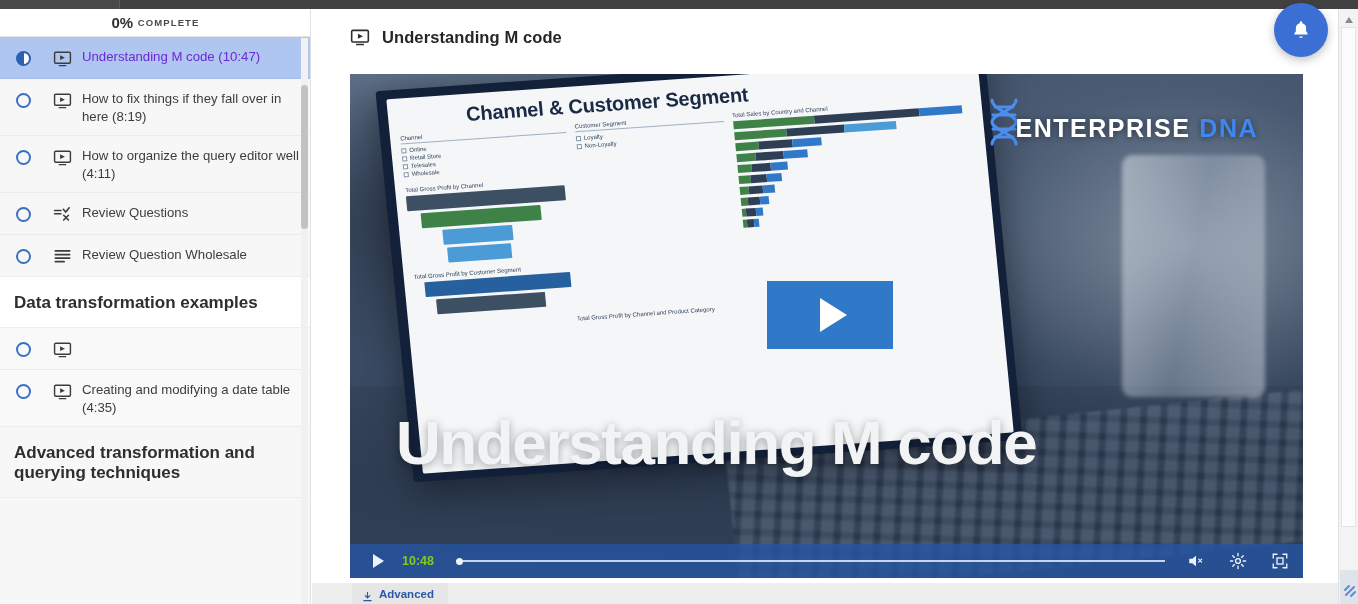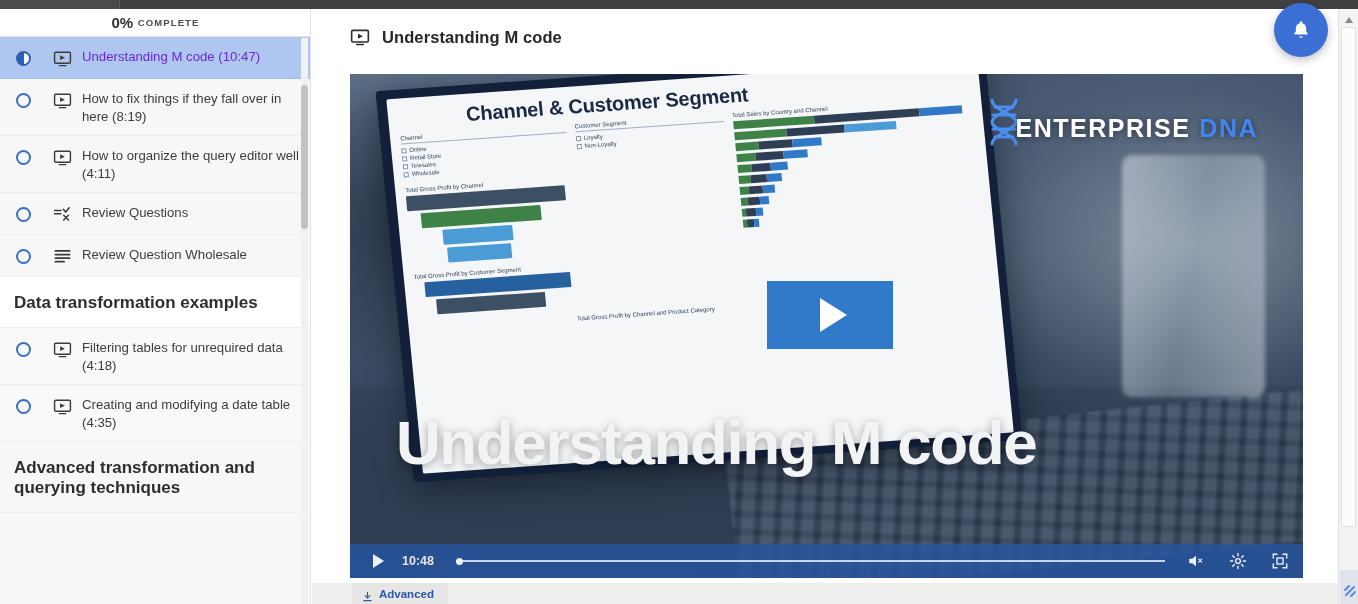--- a/index.html
+++ b/index.html
@@ -257,21 +257,21 @@
     display: flex; align-items: center; justify-content: center;
     cursor: pointer;
   }
   #ctl-play i {
     width: 0; height: 0;
     border-left: 11px solid #eef2f8;
     border-top: 7px solid transparent;
     border-bottom: 7px solid transparent;
   }
   #ctl-time {
-    font-size: 12.5px; color: #e5e5e5; font-weight: bold;
+    font-size: 12.5px; color: #84cc16; font-weight: bold;
     min-width: 44px; margin-right: 10px;
   }
   #ctl-scrub {
     flex: 1 1 auto; position: relative; height: 14px;
     display: flex; align-items: center; cursor: pointer;
   }
   #scrub-line {
     position: absolute; left: 0; right: 0; height: 2px;
     background: rgba(236,242,250,0.82);
   }
@@ -423,21 +423,20 @@
 
       <div class="lesson plain">
         <div class="status-circle"></div>
         <div class="item-icon">
           <svg viewBox="0 0 24 24" fill="none" stroke="currentColor" stroke-width="1.8">
             <rect x="2" y="4" width="20" height="14" rx="1.5"></rect>
             <path d="M9 14V8l6 3z" fill="currentColor" stroke="none"></path>
             <path d="M8 21h8" stroke-linecap="round"></path>
           </svg>
         </div>
-        <div class="lesson-label">Filtering tables for unrequired data (4:18)</div>
       </div>
 
       <div class="lesson plain">
         <div class="status-circle"></div>
         <div class="item-icon">
           <svg viewBox="0 0 24 24" fill="none" stroke="currentColor" stroke-width="1.8">
             <rect x="2" y="4" width="20" height="14" rx="1.5"></rect>
             <path d="M9 14V8l6 3z" fill="currentColor" stroke="none"></path>
             <path d="M8 21h8" stroke-linecap="round"></path>
           </svg>

